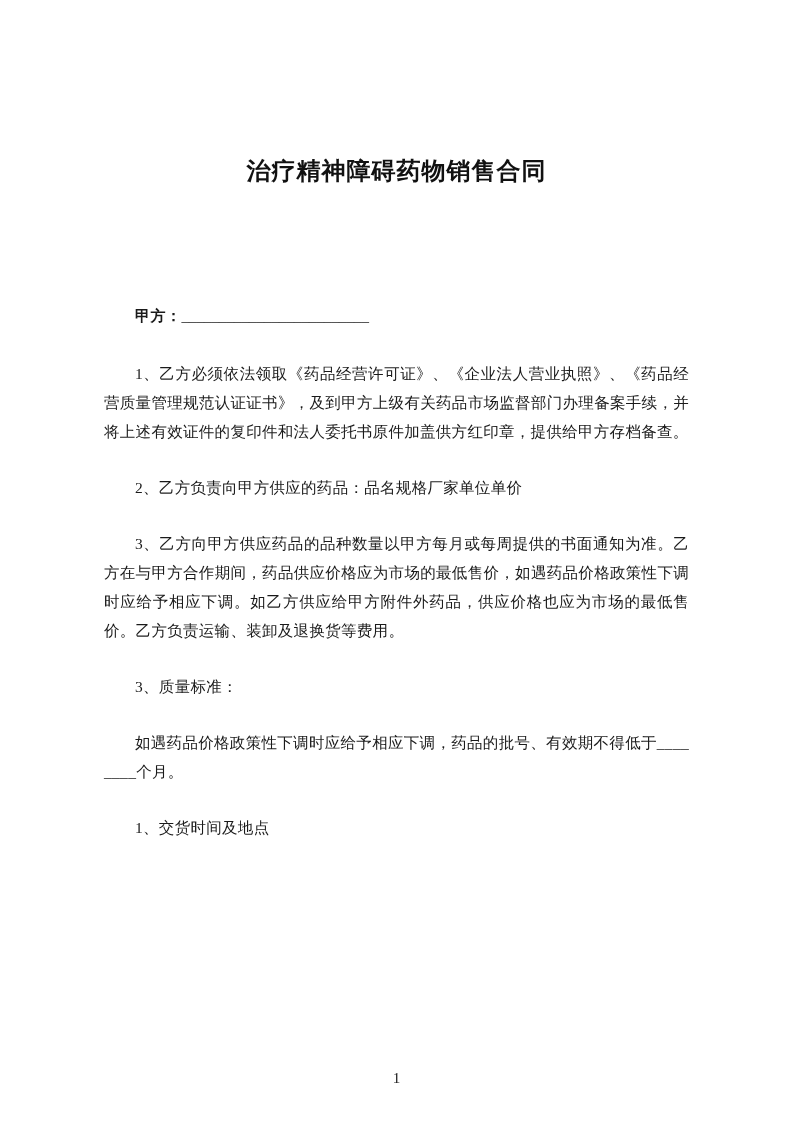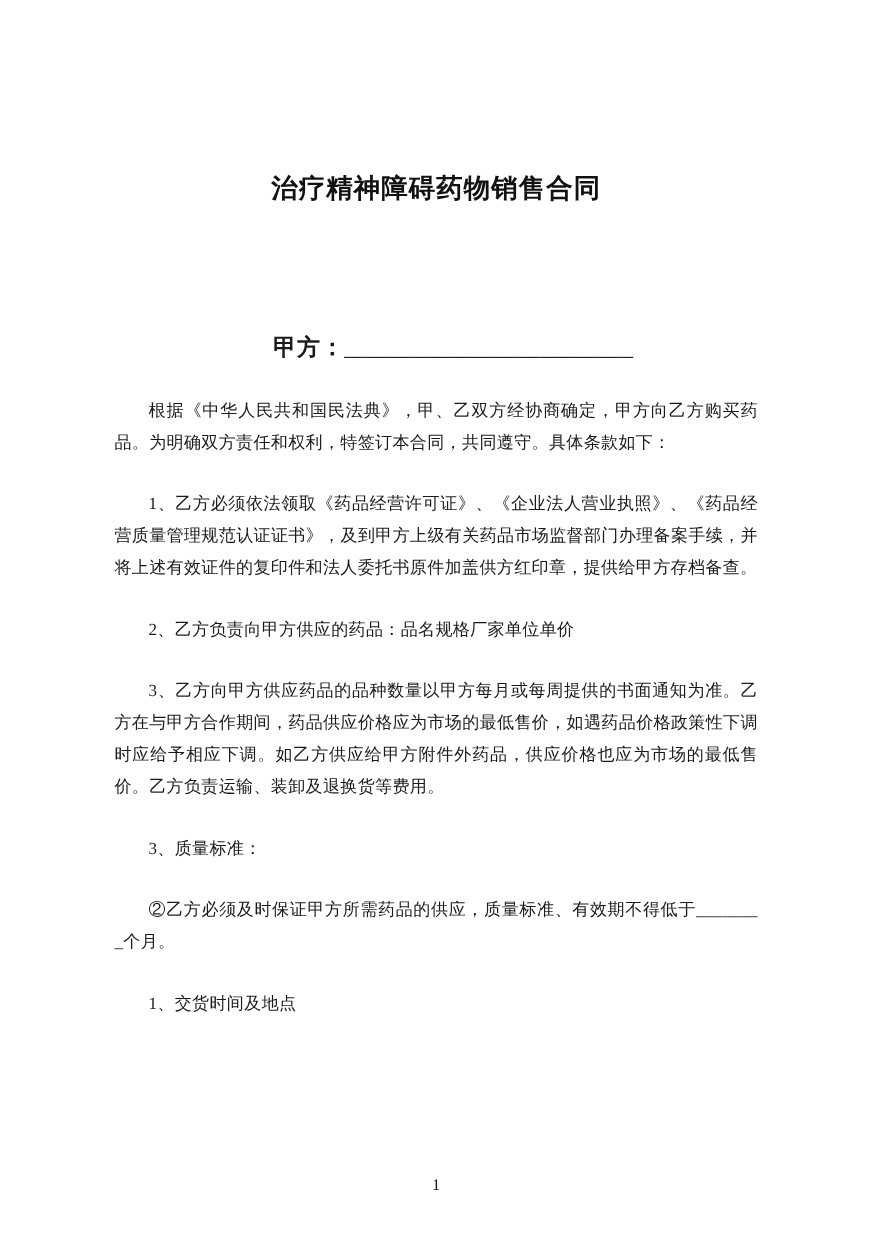--- a/index.html
+++ b/index.html
@@ -22,26 +22,25 @@
   .doc-title {
     margin: 0;
     padding-top: 138px;
     text-align: center;
     font-size: 24px;
     font-weight: bold;
     letter-spacing: 1px;
     color: #111;
   }
   .party-row {
-    font-size: 21px;
+    font-size: 15px;
     font-weight: bold;
     padding-left: 31px;
     line-height: 22px;
     letter-spacing: 0.5px;
-    text-align: center;
   }
   .party-a { margin-top: 118px; }
   .party-b { margin-top: 33px; }
   .party-line {
     font-weight: normal;
     letter-spacing: 0;
     white-space: nowrap;
   }
   .body-text p {
     margin: 27px 0;
@@ -69,24 +68,23 @@
 <div class="page">
 
   <h1 class="doc-title">治疗精神障碍药物销售合同</h1>
 
   <div class="party-row party-a">
     <span>甲方：</span><span class="party-line">_________________________</span>
   </div>
 
 
   <div class="body-text">
-    <p>根据《中华人民共和国民法典》，甲、乙双方经协商确定，甲方向乙方购买药品。为明确双方责任和权利，特签订本合同，共同遵守。具体条款如下：</p>
     <p>1、乙方必须依法领取《药品经营许可证》、《企业法人营业执照》、《药品经营质量管理规范认证证书》，及到甲方上级有关药品市场监督部门办理备案手续，并将上述有效证件的复印件和法人委托书原件加盖供方红印章，提供给甲方存档备查。</p>
     <p>2、乙方负责向甲方供应的药品：品名规格厂家单位单价</p>
     <p>3、乙方向甲方供应药品的品种数量以甲方每月或每周提供的书面通知为准。乙方在与甲方合作期间，药品供应价格应为市场的最低售价，如遇药品价格政策性下调时应给予相应下调。如乙方供应给甲方附件外药品，供应价格也应为市场的最低售价。乙方负责运输、装卸及退换货等费用。</p>
     <p>3、质量标准：</p>
-    <p>②乙方必须及时保证甲方所需药品的供应，质量标准、有效期不得低于________个月。</p>
+    <p>如遇药品价格政策性下调时应给予相应下调，药品的批号、有效期不得低于________个月。</p>
     <p>1、交货时间及地点</p>
   </div>
 
   <div class="page-number">1</div>
 
 </div>
 
 </body></html>

